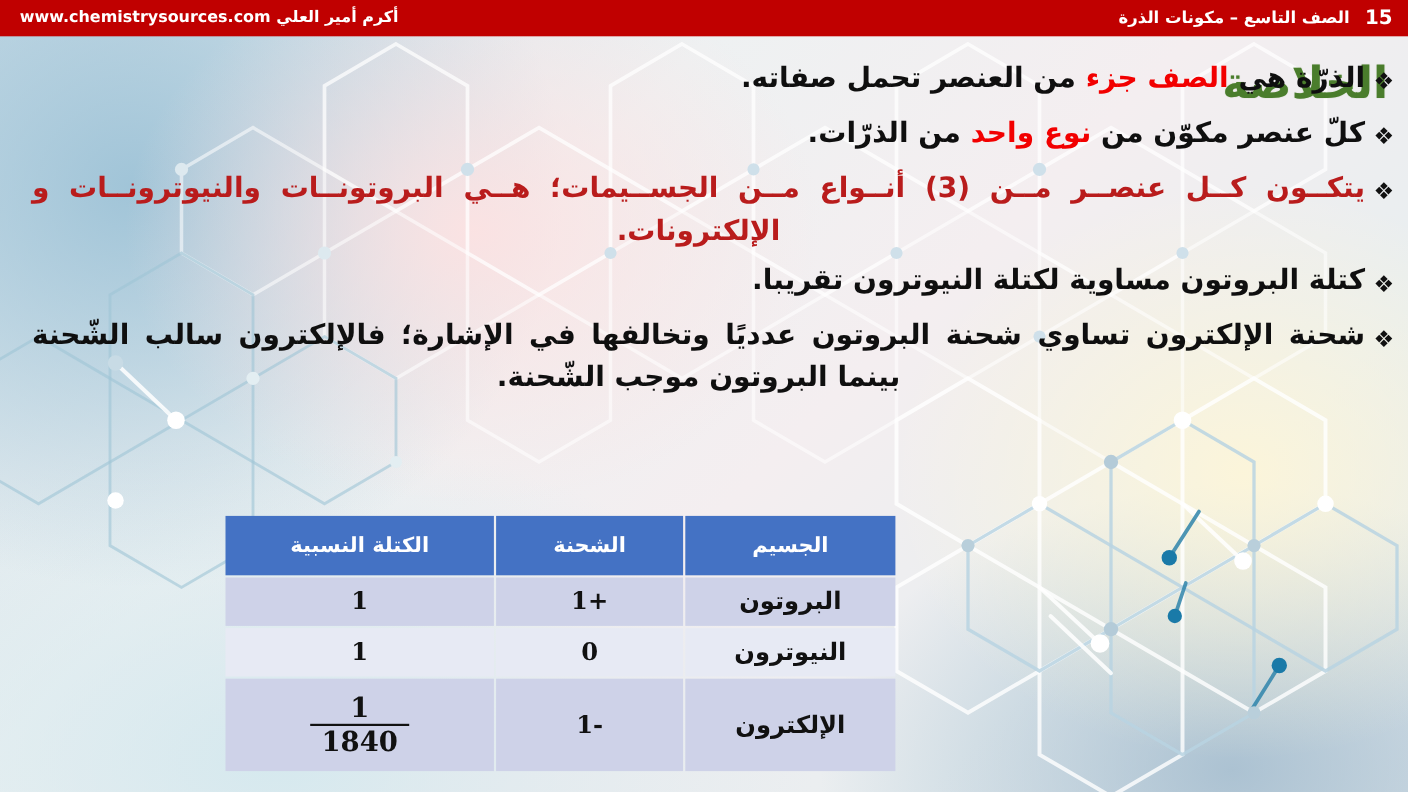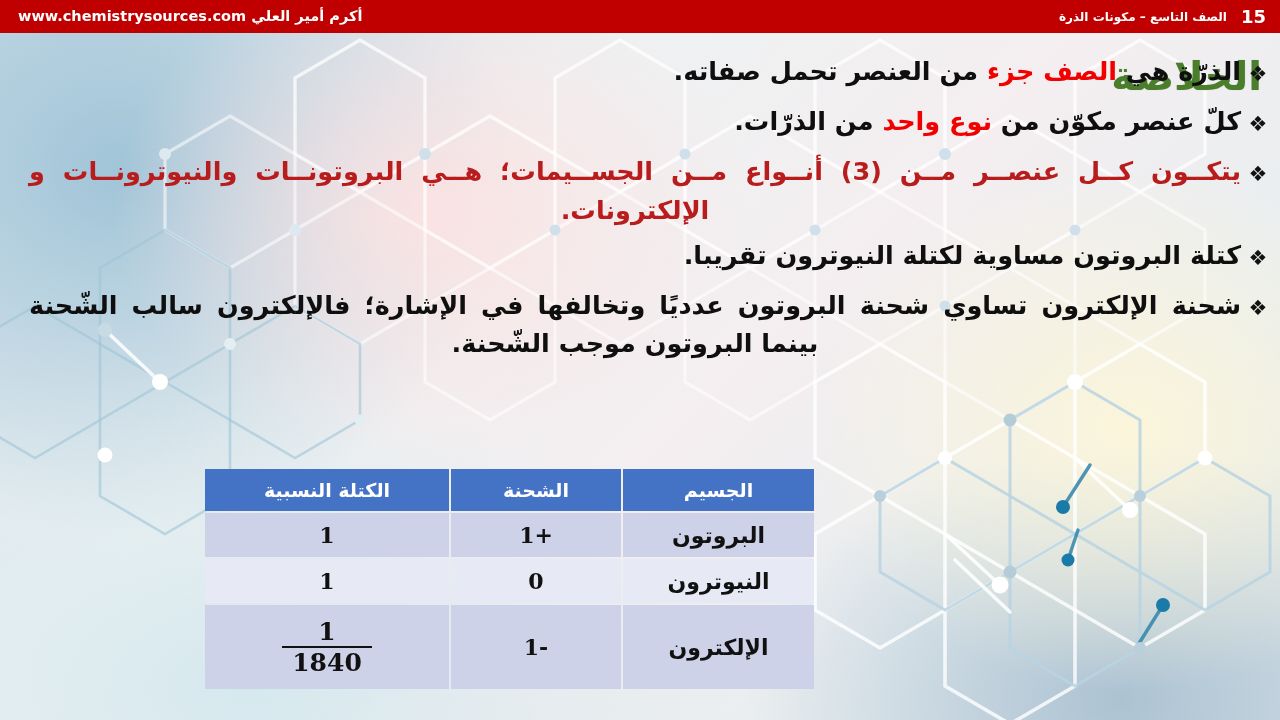--- a/index.html
+++ b/index.html
@@ -56,21 +56,21 @@
     gap: 14px;
     direction: rtl;
   }
   .page-number {
     font-size: 18px;
     font-weight: bold;
     line-height: 1;
     letter-spacing: 0px;
   }
   .topbar-title {
-    font-size: 12px;
+    font-size: 15px;
     font-weight: bold;
     line-height: 1;
     white-space: nowrap;
   }
   .topbar-left {
     font-size: 14.5px;
     font-weight: bold;
     direction: rtl;
     white-space: nowrap;
     line-height: 1;
@@ -155,21 +155,21 @@
     vertical-align: middle;
     font-weight: bold;
     color: #111111;
     border: 0;
     padding: 0;
   }
   table.particles thead th {
     background: #4472c4;
     color: #ffffff;
     font-size: 19px;
-    height: 42px;
+    height: 54px;
   }
   table.particles tbody td {
     font-size: 22px;
     height: 44px;
   }
   table.particles tbody tr.odd td  { background: #ced2e8; }
   table.particles tbody tr.even td { background: #e7eaf4; }
   table.particles tbody tr.last td { height: 84px; }
   col.c-name { width: 191px; }
   col.c-charge { width: 170px; }

